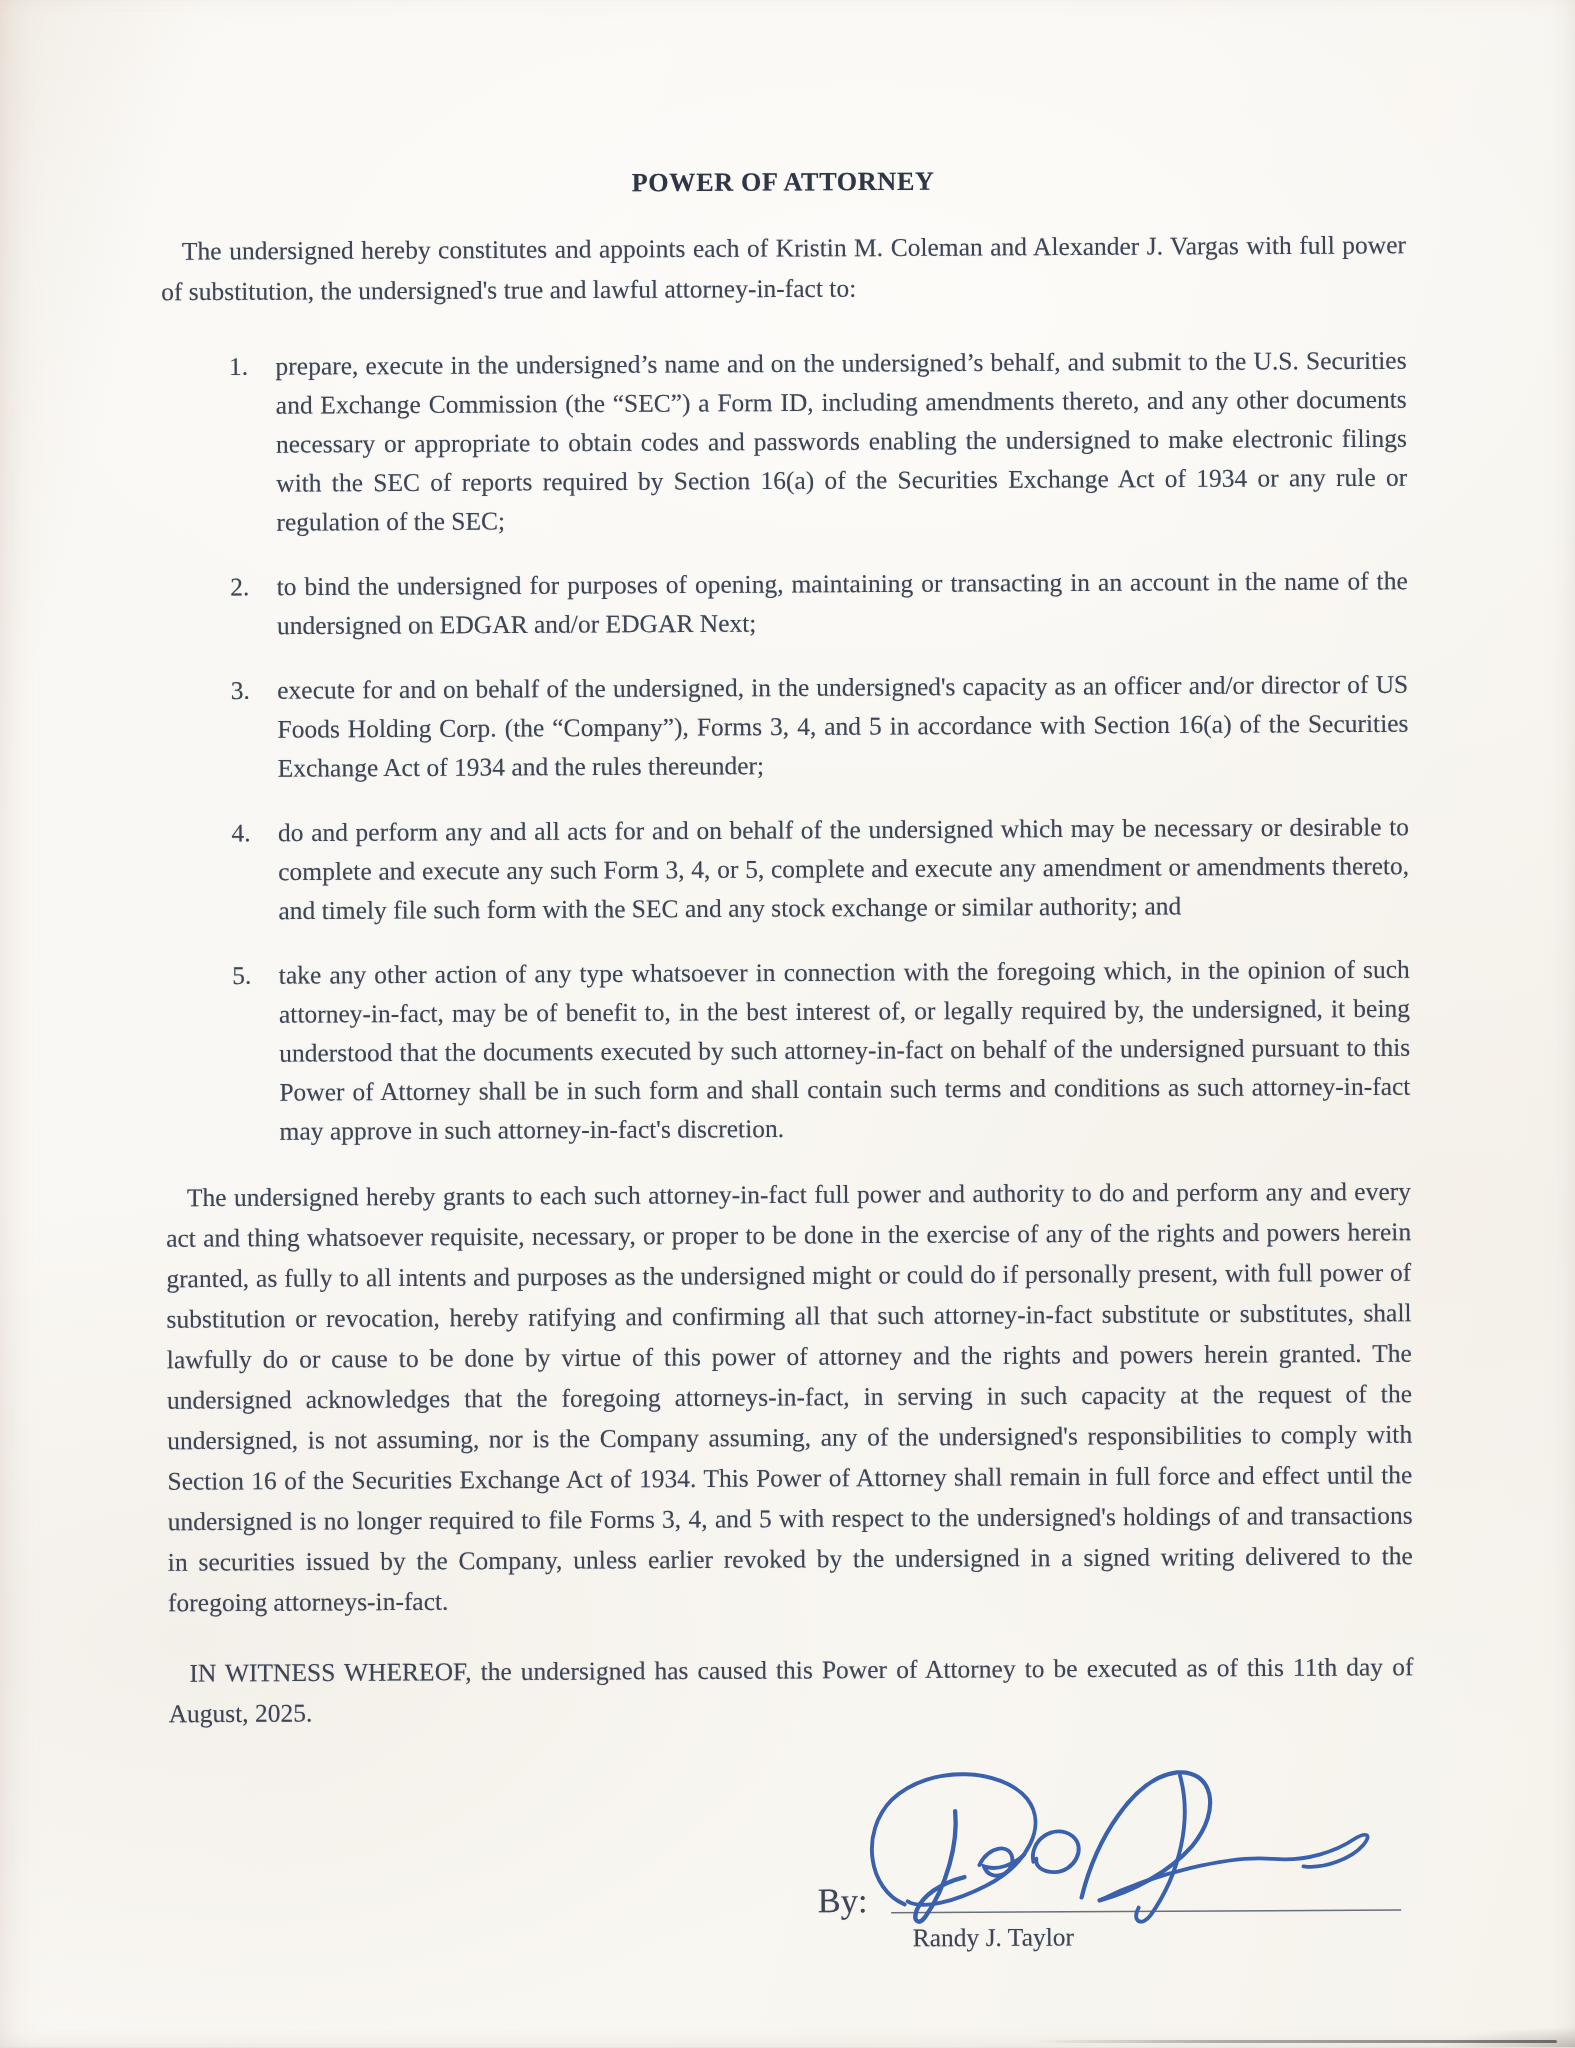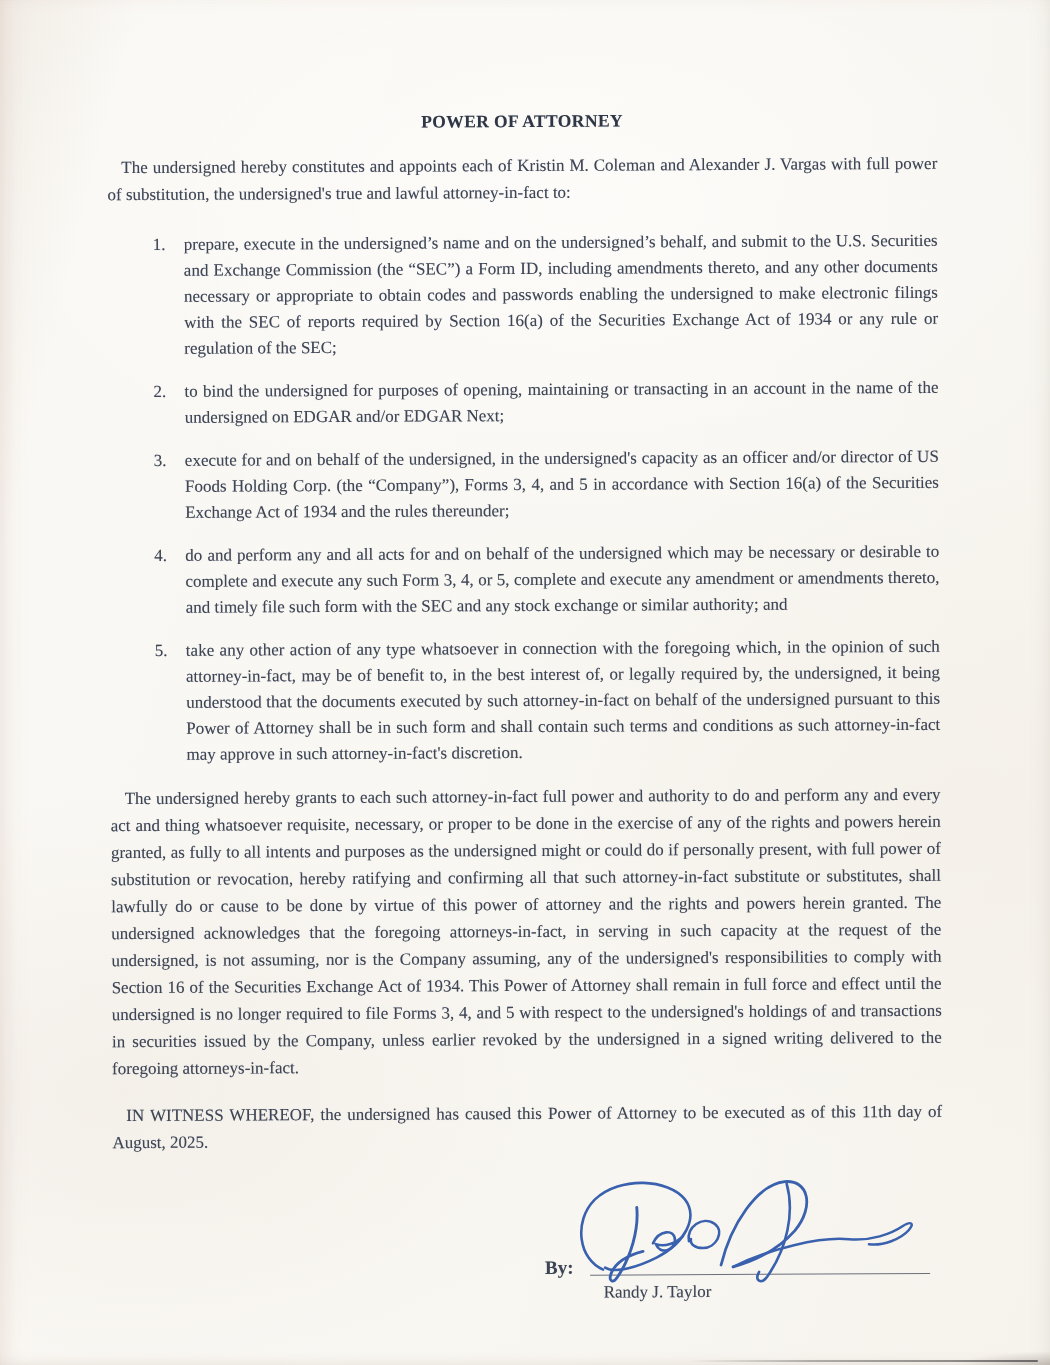--- a/index.html
+++ b/index.html
@@ -70,21 +70,21 @@
     text-align: justify;
   }
   .witness { margin-top: 20px; }
   .sig-block {
     position: relative;
     margin-top: 38px;
     margin-left: 432px;
     display: flex;
     height: 110px;
   }
-  .by-label { padding-top: 62px; font-size: 19px; font-weight: bold; }
+  .by-label { padding-top: 62px; font-size: 23px; }
   .sig-col { margin-left: 16px; width: 340px; }
   .sig-line {
     height: 84px;
     border-bottom: 1.5px solid var(--signature_line);
   }
   .sig-name { padding-left: 14px; margin-top: 3px; font-size: 17px; }
   .sig-ink {
     position: absolute;
     left: 28px;
     top: -14px;

